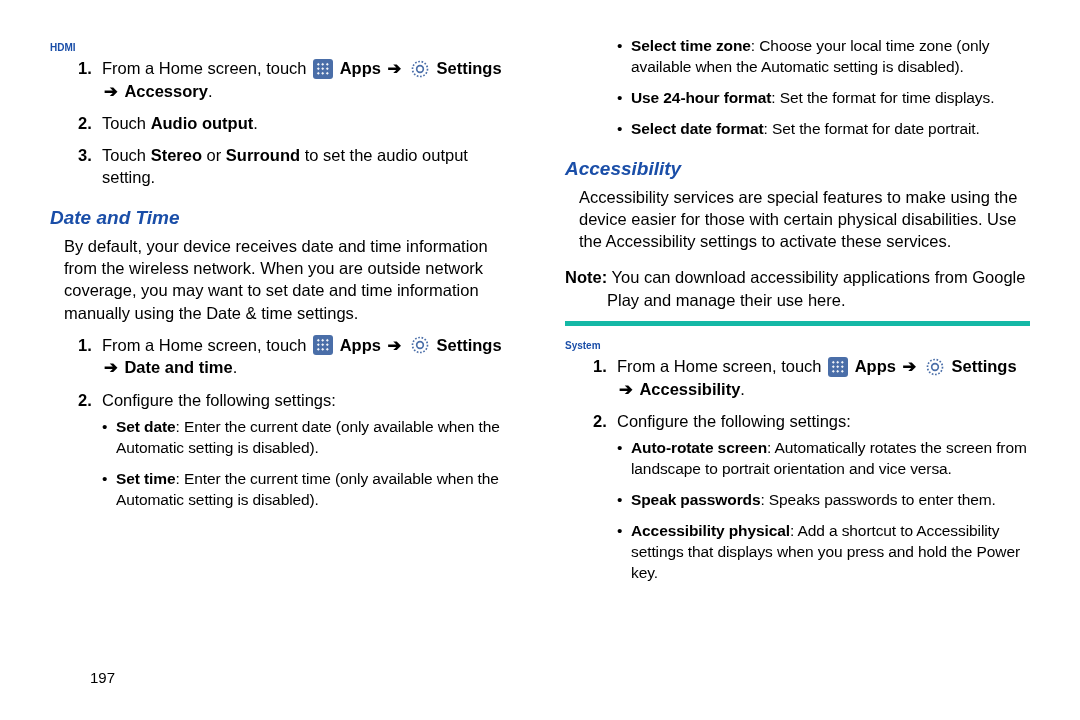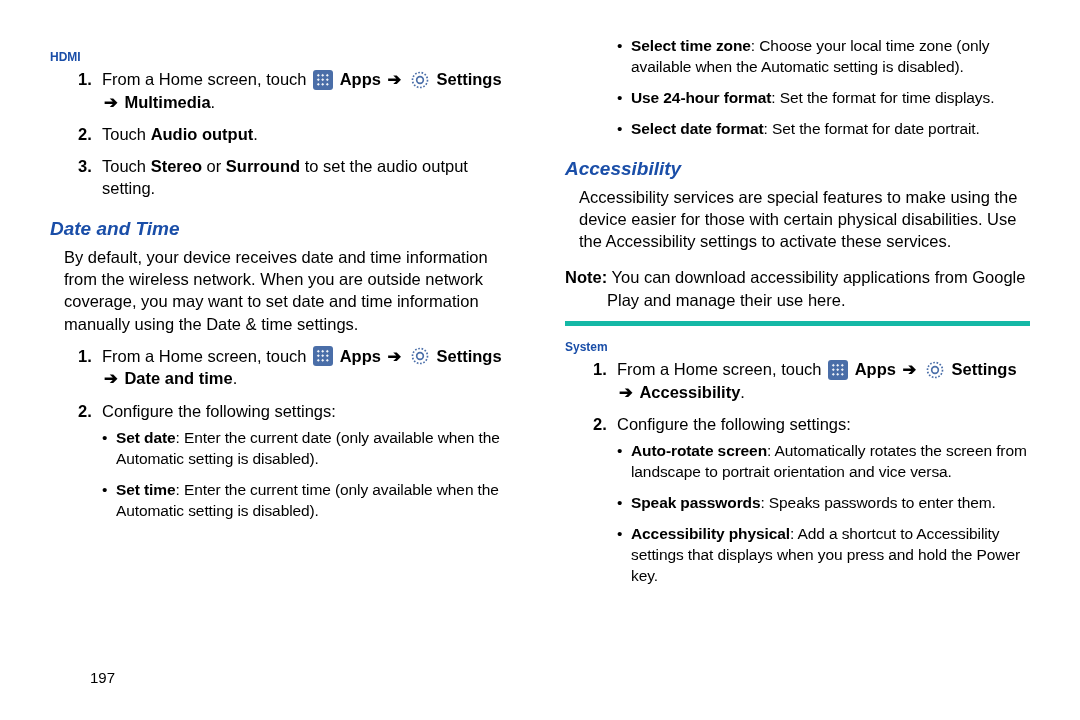--- a/index.html
+++ b/index.html
@@ -17,22 +17,22 @@
     display: flex;
     gap: 50px;
   }
   .col {
     flex: 1;
     min-width: 0;
   }
   .blue-sub {
     color: #1a4ea8;
     font-weight: bold;
-    font-size: 12px;
-    margin: 20px 0 4px 0;
+    font-size: 10px;
+    margin: 12px 0 4px 0;
   }
   .section-title {
     color: #1a4ea8;
     font-weight: bold;
     font-style: italic;
     font-size: 19px;
     margin: 18px 0 6px 0;
   }
   .para {
     margin: 2px 0 10px 14px;
@@ -136,21 +136,21 @@
         <span>From a Home screen, touch </span>
         <span class="icon icon-apps"></span>
         <span class="b">Apps</span>
         <span class="arrow">➔</span>
         <span class="icon icon-gear"><svg viewBox="0 0 24 24" width="20" height="20">
               <circle cx="12" cy="12" r="9" fill="none" stroke="#4a6ea8" stroke-width="2" stroke-dasharray="2 2"></circle>
               <circle cx="12" cy="12" r="4" fill="none" stroke="#4a6ea8" stroke-width="2"></circle>
             </svg></span>
         <span class="b">Settings</span><br>
         <span class="arrow b">➔</span>
-        <span class="b">Multimedia</span><span>.</span>
+        <span class="b">Accessory</span><span>.</span>
       </li>
       <li>
         <span class="num-label">2.</span>
         <span>Touch </span><span class="b">Audio output</span><span>.</span>
       </li>
       <li>
         <span class="num-label">3.</span>
         <span>Touch </span><span class="b">Stereo</span><span> or </span><span class="b">Surround</span><span> to set the audio output setting.</span>
       </li>
     </ol>

